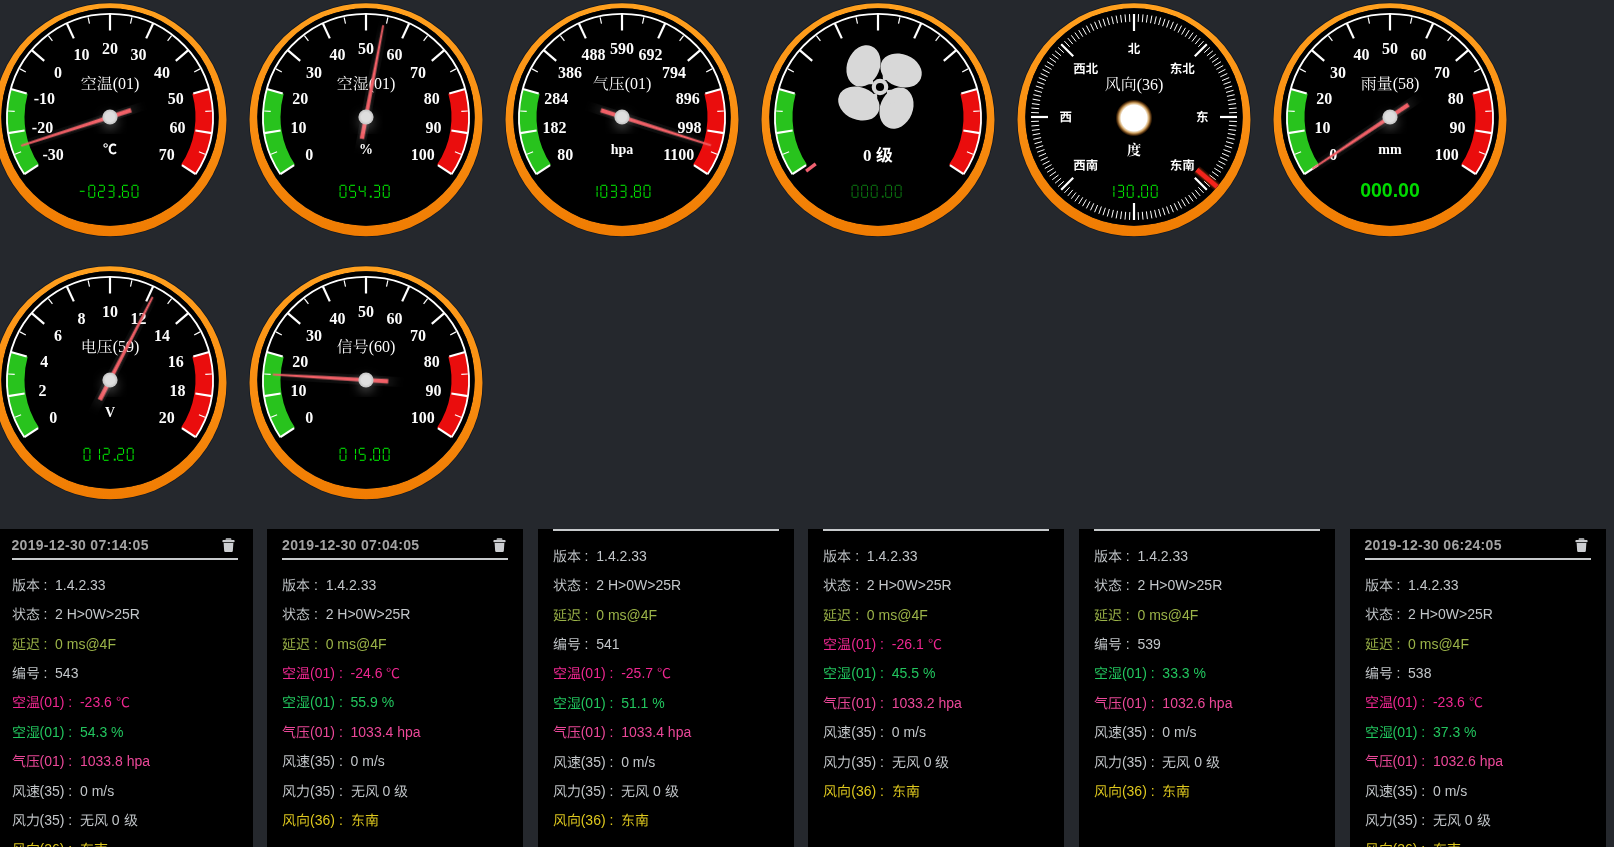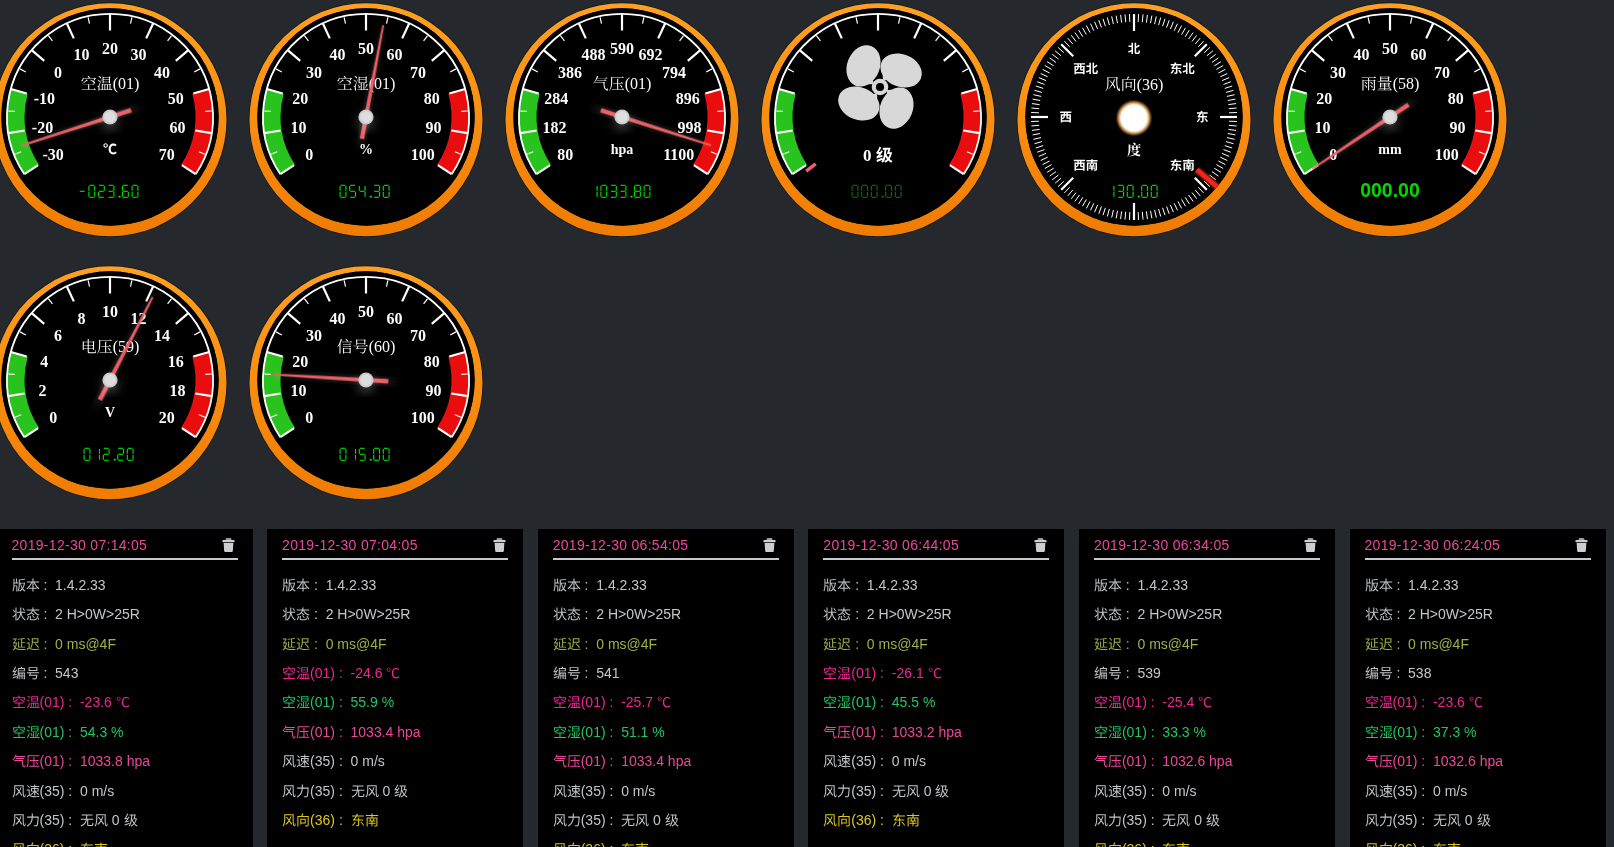--- a/index.html
+++ b/index.html
@@ -1,19 +1,19 @@
 <!DOCTYPE html>
 <html><head><meta charset="utf-8"><style>
 html,body{margin:0;padding:0;background:#25282d;width:1614px;height:847px;overflow:hidden}
 body{font-family:"Liberation Sans",sans-serif;position:relative}
 .card{position:absolute;width:256px;background:#000;top:528.6px;height:360px;color:#c2c6c9;font-size:14px}
 .ch{position:relative;height:29px}
 .ts{position:absolute;left:15px;top:9.4px;line-height:14px}
 .tr{position:absolute;right:17.5px;top:9.2px}
-.ts{color:#ec4899;font-weight:400;font-size:14px;letter-spacing:0.3px}
+.ts{color:#a3a3a3;font-weight:700;font-size:14px;letter-spacing:0.3px}
 .chl{border-bottom:2px solid #c7cacc;margin:0 15px 0 15px}
 .cb{padding:11.2px 0 0 15px;line-height:29.4px}
 .cb div{height:29.4px;white-space:nowrap}
 svg.ic{vertical-align:-0.145em}
 .lm{color:#ee2790}.lg{color:#22c55e}.lc{color:#ec4899}.lo{color:#9bb348}.ly{color:#dec81e}
 </style></head><body>
 <svg width="0" height="0" style="position:absolute">
     <defs>
       <g id="r7a7a" transform="scale(1,-1)">
         <path d="M564 537C666 484 802 405 869 357L919 415C848 462 710 537 611 587ZM384 590C307 523 203 455 85 413L129 348C246 398 356 474 436 544ZM77 22V-46H927V22H538V275H825V343H182V275H459V22ZM424 824C440 792 459 752 473 718H76V492H150V649H849V517H926V718H565C550 755 524 807 502 846Z"></path>
@@ -1065,30 +1065,20 @@
         </svg><svg class="ic" width="14.0" height="14" viewBox="0 -880 1000 1000">
           <use href="#r5411" fill="currentColor"></use>
         </svg>(36) :&nbsp; <svg class="ic" width="14.0" height="14" viewBox="0 -880 1000 1000">
           <use href="#r4e1c" fill="currentColor"></use>
         </svg><svg class="ic" width="14.0" height="14" viewBox="0 -880 1000 1000">
           <use href="#r5357" fill="currentColor"></use>
         </svg></div>
     </div>
   </div>
 <div class="card" style="left:537.7px">
-    <div class="ch">
-      <span class="ts">2019-12-30 06:54:05</span>
-      <span class="tr"><svg width="13" height="14.5" viewBox="0 0 12 14">
-          <g fill="#ccced1">
-            <path d="M4.1,0.2 h3.8 a0.9,0.9 0 0 1 0.9,0.9 v0.7 h-5.6 v-0.7 a0.9,0.9 0 0 1 0.9,-0.9 Z"></path>
-            <rect x="0.1" y="2" width="11.8" height="2.1" rx="0.8"></rect>
-            <path d="M1.3,4.9 h9.4 l-0.5,7.5 a1.3,1.3 0 0 1 -1.3,1.2 h-5.8 a1.3,1.3 0 0 1 -1.3,-1.2 Z"></path>
-          </g>
-        </svg></span>
-    </div>
     <div class="chl"></div>
     <div class="cb">
       <div><svg class="ic" width="14.0" height="14" viewBox="0 -880 1000 1000">
           <use href="#r7248" fill="currentColor"></use>
         </svg><svg class="ic" width="14.0" height="14" viewBox="0 -880 1000 1000">
           <use href="#r672c" fill="currentColor"></use>
         </svg> :&nbsp; 1.4.2.33</div>
       <div><svg class="ic" width="14.0" height="14" viewBox="0 -880 1000 1000">
           <use href="#r72b6" fill="currentColor"></use>
         </svg><svg class="ic" width="14.0" height="14" viewBox="0 -880 1000 1000">
@@ -1142,30 +1132,20 @@
         </svg><svg class="ic" width="14.0" height="14" viewBox="0 -880 1000 1000">
           <use href="#r5411" fill="currentColor"></use>
         </svg>(36) :&nbsp; <svg class="ic" width="14.0" height="14" viewBox="0 -880 1000 1000">
           <use href="#r4e1c" fill="currentColor"></use>
         </svg><svg class="ic" width="14.0" height="14" viewBox="0 -880 1000 1000">
           <use href="#r5357" fill="currentColor"></use>
         </svg></div>
     </div>
   </div>
 <div class="card" style="left:808.3px">
-    <div class="ch">
-      <span class="ts">2019-12-30 06:44:05</span>
-      <span class="tr"><svg width="13" height="14.5" viewBox="0 0 12 14">
-          <g fill="#ccced1">
-            <path d="M4.1,0.2 h3.8 a0.9,0.9 0 0 1 0.9,0.9 v0.7 h-5.6 v-0.7 a0.9,0.9 0 0 1 0.9,-0.9 Z"></path>
-            <rect x="0.1" y="2" width="11.8" height="2.1" rx="0.8"></rect>
-            <path d="M1.3,4.9 h9.4 l-0.5,7.5 a1.3,1.3 0 0 1 -1.3,1.2 h-5.8 a1.3,1.3 0 0 1 -1.3,-1.2 Z"></path>
-          </g>
-        </svg></span>
-    </div>
     <div class="chl"></div>
     <div class="cb">
       <div><svg class="ic" width="14.0" height="14" viewBox="0 -880 1000 1000">
           <use href="#r7248" fill="currentColor"></use>
         </svg><svg class="ic" width="14.0" height="14" viewBox="0 -880 1000 1000">
           <use href="#r672c" fill="currentColor"></use>
         </svg> :&nbsp; 1.4.2.33</div>
       <div><svg class="ic" width="14.0" height="14" viewBox="0 -880 1000 1000">
           <use href="#r72b6" fill="currentColor"></use>
         </svg><svg class="ic" width="14.0" height="14" viewBox="0 -880 1000 1000">
@@ -1214,30 +1194,20 @@
         </svg><svg class="ic" width="14.0" height="14" viewBox="0 -880 1000 1000">
           <use href="#r5411" fill="currentColor"></use>
         </svg>(36) :&nbsp; <svg class="ic" width="14.0" height="14" viewBox="0 -880 1000 1000">
           <use href="#r4e1c" fill="currentColor"></use>
         </svg><svg class="ic" width="14.0" height="14" viewBox="0 -880 1000 1000">
           <use href="#r5357" fill="currentColor"></use>
         </svg></div>
     </div>
   </div>
 <div class="card" style="left:1078.9px">
-    <div class="ch">
-      <span class="ts">2019-12-30 06:34:05</span>
-      <span class="tr"><svg width="13" height="14.5" viewBox="0 0 12 14">
-          <g fill="#ccced1">
-            <path d="M4.1,0.2 h3.8 a0.9,0.9 0 0 1 0.9,0.9 v0.7 h-5.6 v-0.7 a0.9,0.9 0 0 1 0.9,-0.9 Z"></path>
-            <rect x="0.1" y="2" width="11.8" height="2.1" rx="0.8"></rect>
-            <path d="M1.3,4.9 h9.4 l-0.5,7.5 a1.3,1.3 0 0 1 -1.3,1.2 h-5.8 a1.3,1.3 0 0 1 -1.3,-1.2 Z"></path>
-          </g>
-        </svg></span>
-    </div>
     <div class="chl"></div>
     <div class="cb">
       <div><svg class="ic" width="14.0" height="14" viewBox="0 -880 1000 1000">
           <use href="#r7248" fill="currentColor"></use>
         </svg><svg class="ic" width="14.0" height="14" viewBox="0 -880 1000 1000">
           <use href="#r672c" fill="currentColor"></use>
         </svg> :&nbsp; 1.4.2.33</div>
       <div><svg class="ic" width="14.0" height="14" viewBox="0 -880 1000 1000">
           <use href="#r72b6" fill="currentColor"></use>
         </svg><svg class="ic" width="14.0" height="14" viewBox="0 -880 1000 1000">
@@ -1246,27 +1216,20 @@
       <div class="lo"><svg class="ic" width="14.0" height="14" viewBox="0 -880 1000 1000">
           <use href="#r5ef6" fill="currentColor"></use>
         </svg><svg class="ic" width="14.0" height="14" viewBox="0 -880 1000 1000">
           <use href="#r8fdf" fill="currentColor"></use>
         </svg> :&nbsp; 0 ms@4F</div>
       <div><svg class="ic" width="14.0" height="14" viewBox="0 -880 1000 1000">
           <use href="#r7f16" fill="currentColor"></use>
         </svg><svg class="ic" width="14.0" height="14" viewBox="0 -880 1000 1000">
           <use href="#r53f7" fill="currentColor"></use>
         </svg> :&nbsp; 539</div>
-      <div class="lm"><svg class="ic" width="14.0" height="14" viewBox="0 -880 1000 1000">
-          <use href="#r7a7a" fill="currentColor"></use>
-        </svg><svg class="ic" width="14.0" height="14" viewBox="0 -880 1000 1000">
-          <use href="#r6e29" fill="currentColor"></use>
-        </svg>(01) :&nbsp; -25.4 <svg class="ic" width="14.0" height="14" viewBox="0 -880 1000 1000">
-          <use href="#r2103" fill="currentColor"></use>
-        </svg></div>
       <div class="lg"><svg class="ic" width="14.0" height="14" viewBox="0 -880 1000 1000">
           <use href="#r7a7a" fill="currentColor"></use>
         </svg><svg class="ic" width="14.0" height="14" viewBox="0 -880 1000 1000">
           <use href="#r6e7f" fill="currentColor"></use>
         </svg>(01) :&nbsp; 33.3 %</div>
       <div class="lc"><svg class="ic" width="14.0" height="14" viewBox="0 -880 1000 1000">
           <use href="#r6c14" fill="currentColor"></use>
         </svg><svg class="ic" width="14.0" height="14" viewBox="0 -880 1000 1000">
           <use href="#r538b" fill="currentColor"></use>
         </svg>(01) :&nbsp; 1032.6 hpa</div>

